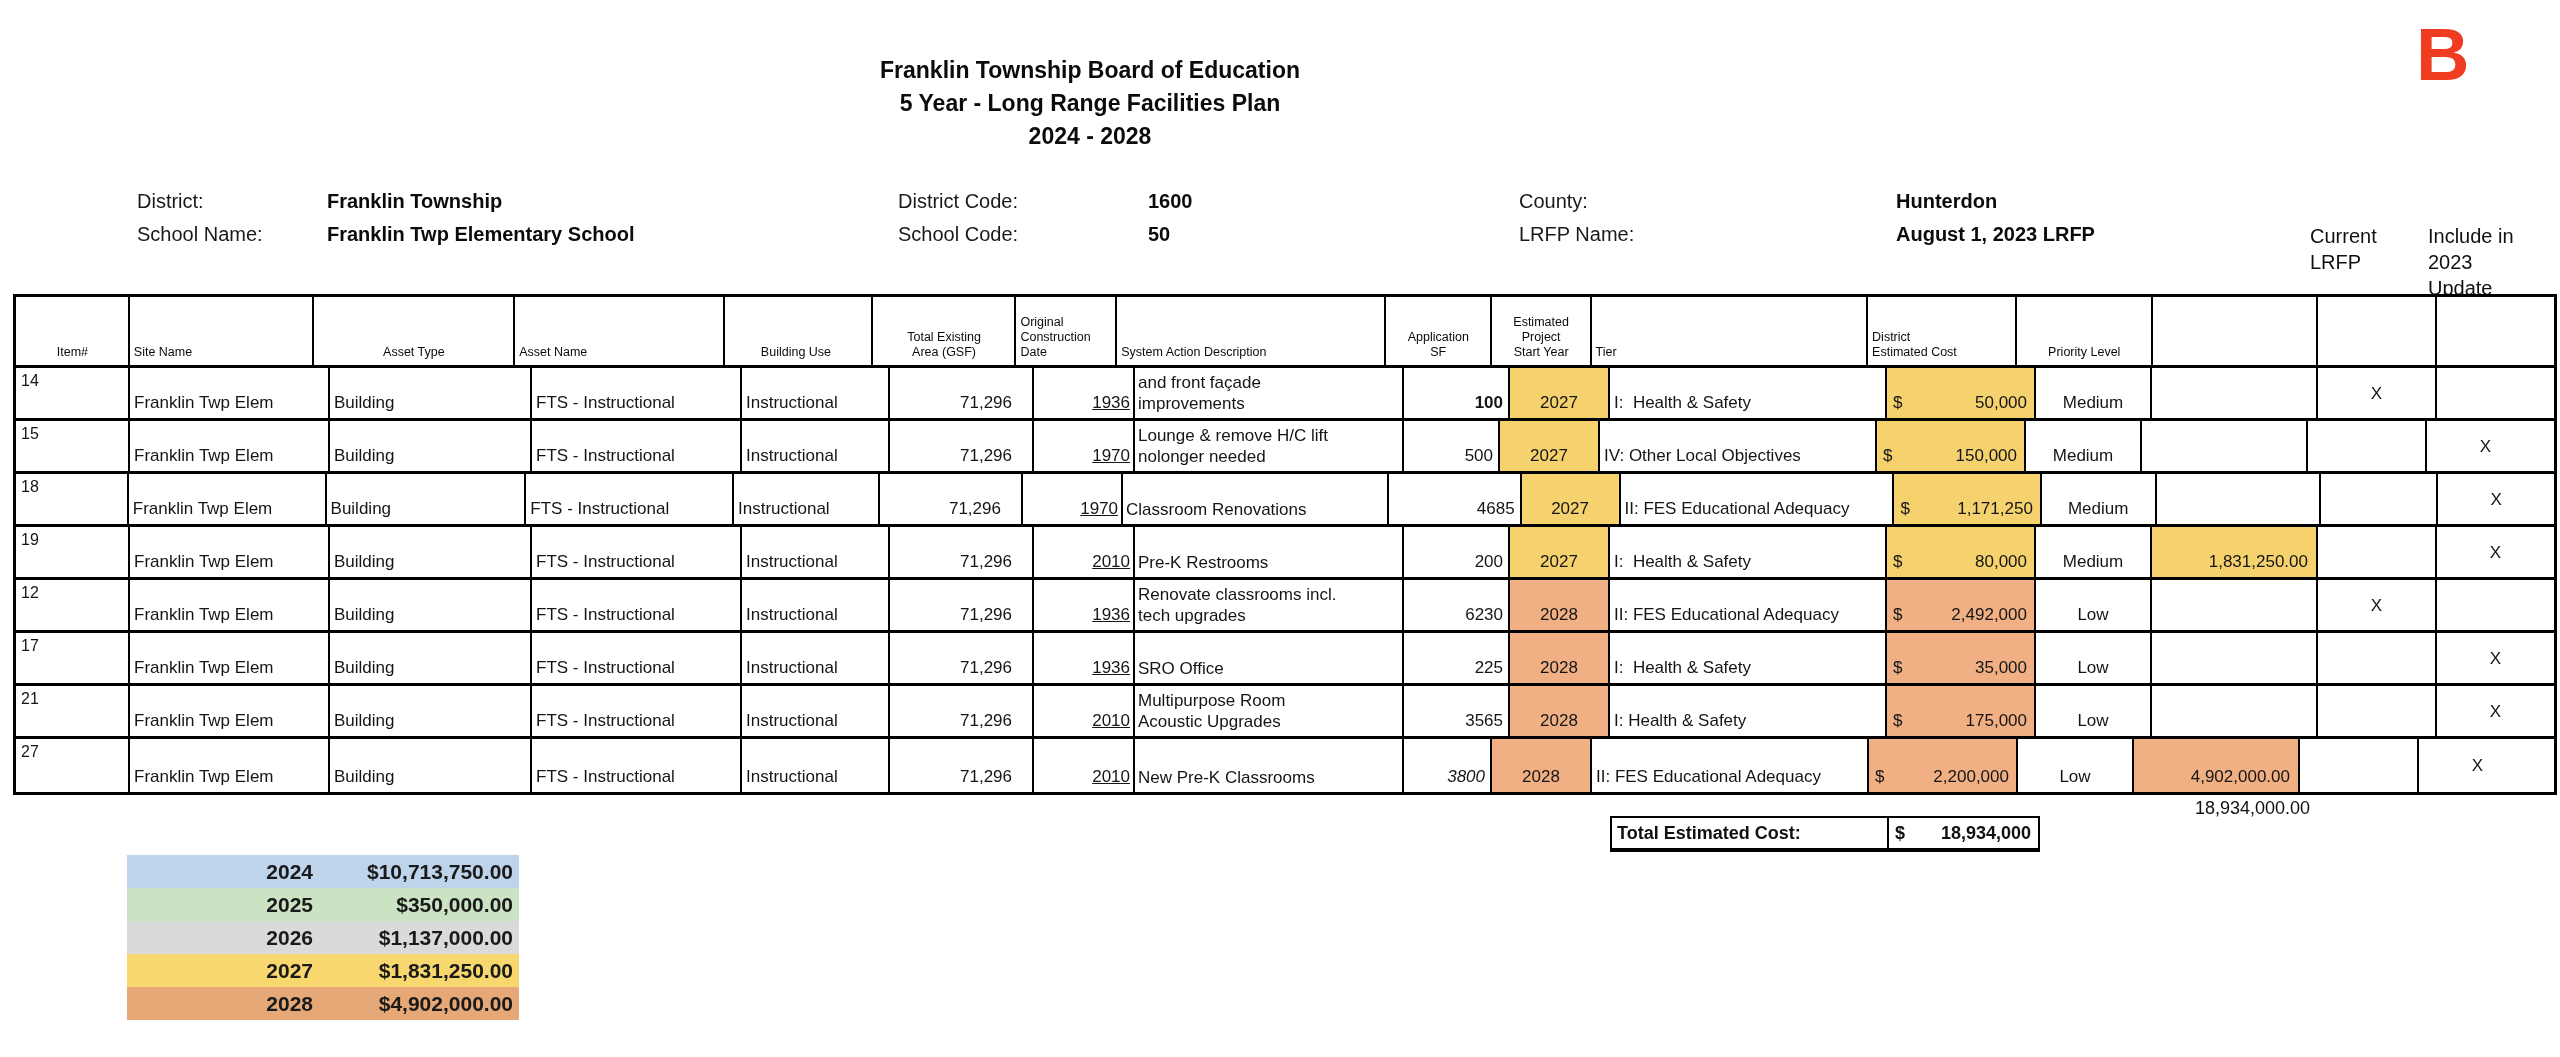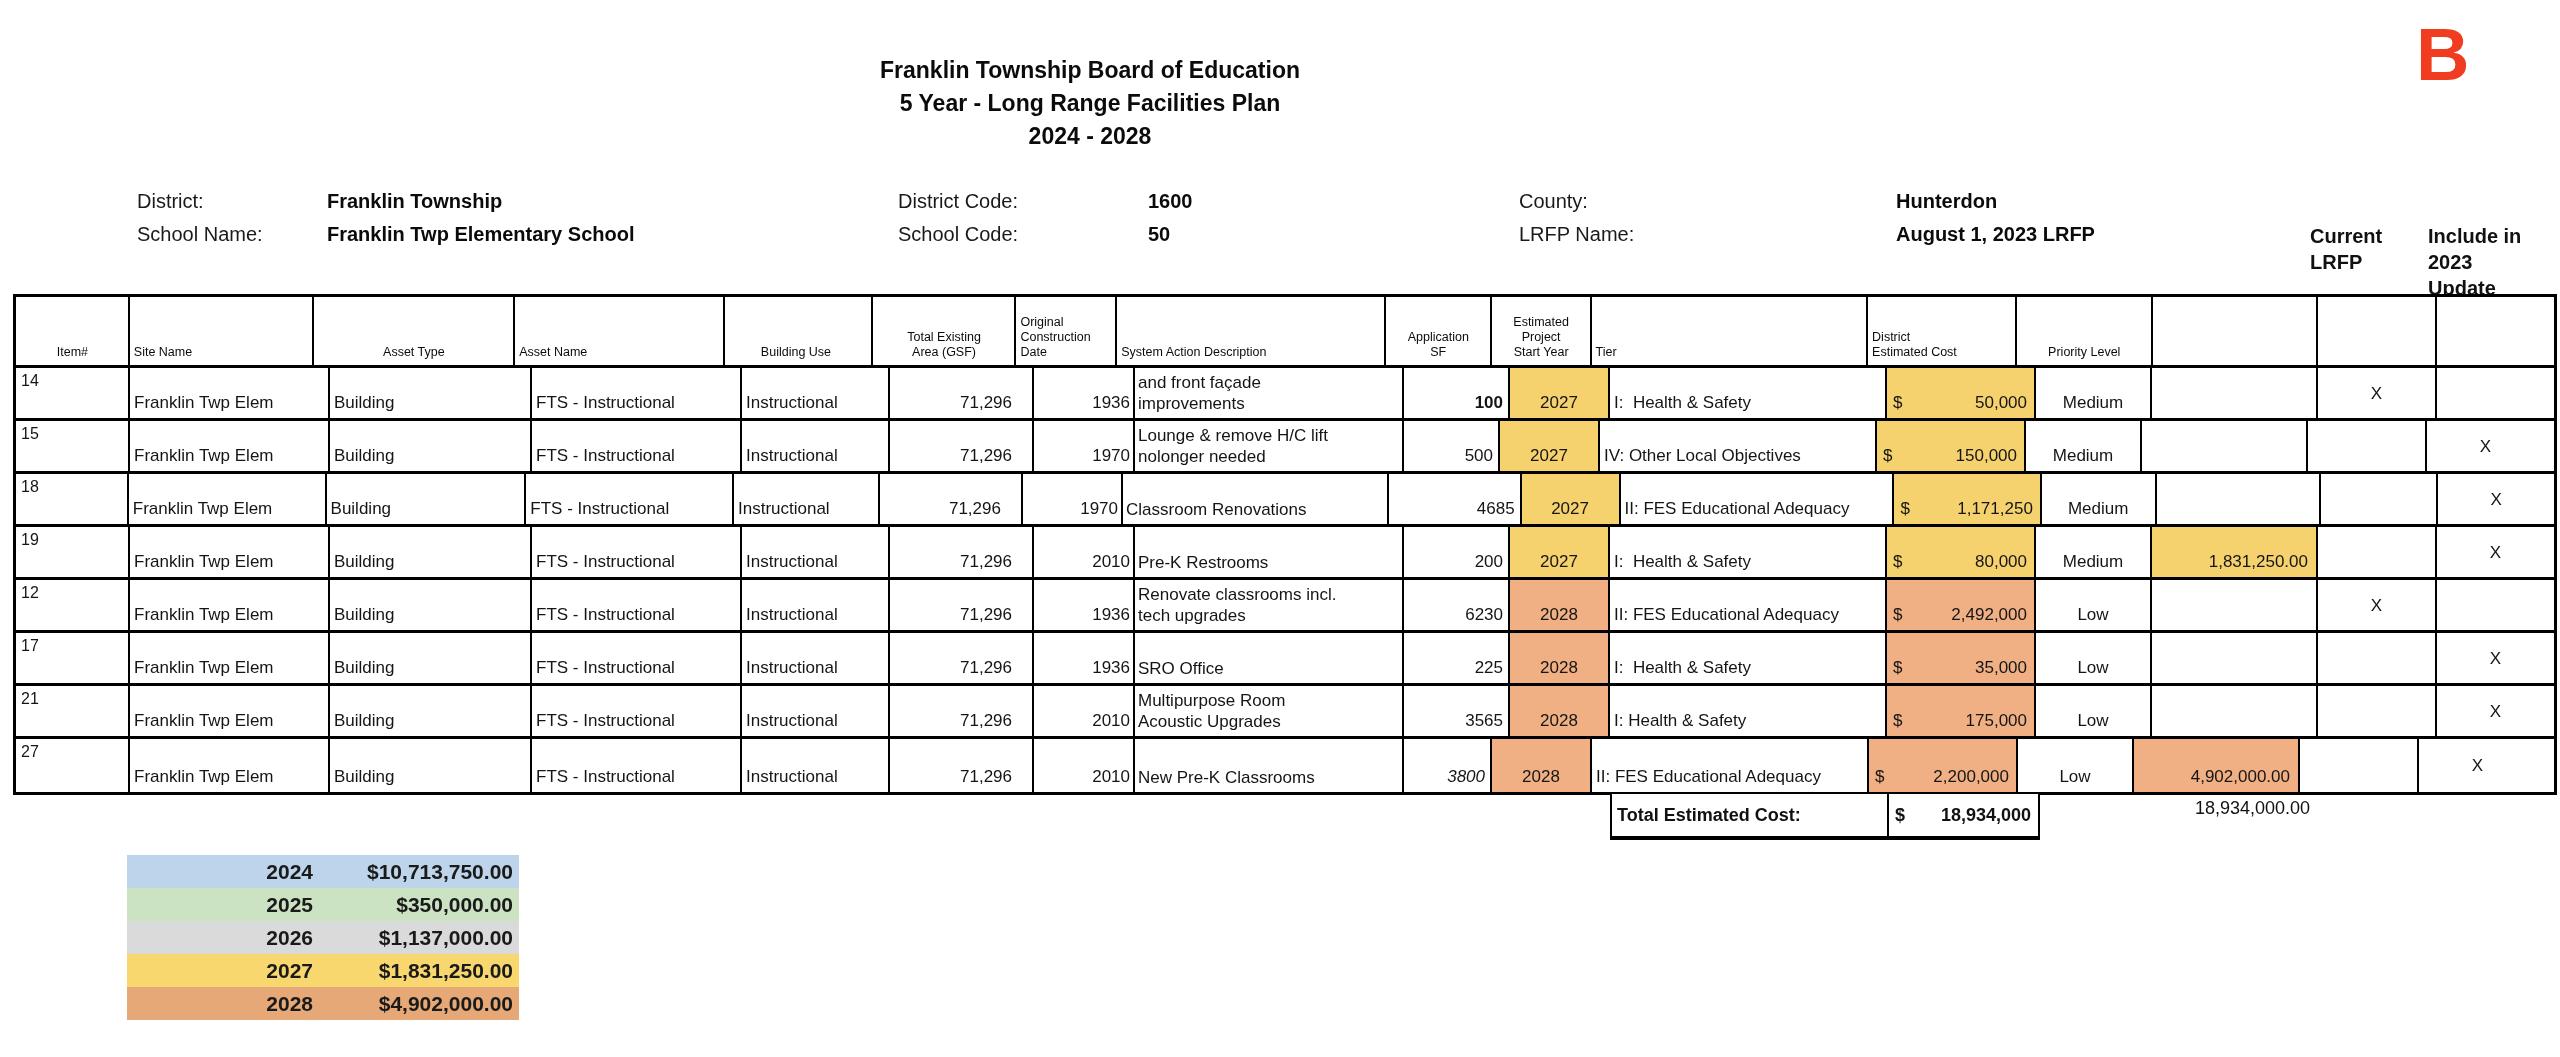--- a/index.html
+++ b/index.html
@@ -12,21 +12,21 @@
   
   .title-block { position:absolute; left:700px; top:54px; width:780px; text-align:center; }
   .title-line { font-size:23px; font-weight:bold; line-height:33px; color:#0b0b0b; }
   .corner-letter { position:absolute; left:2416px; top:18px; font-size:74px; font-weight:bold; line-height:74px; }
 
   .info-label { position:absolute; font-size:20px; color:#1a1a1a; white-space:nowrap; }
   .info-value { position:absolute; font-size:20px; font-weight:bold; color:#0b0b0b; white-space:nowrap; }
   .row1 { top:190px; } .row2 { top:223px; }
   .colA { left:137px; } .colB { left:327px; } .colC { left:898px; } .colD { left:1148px; }
   .colE { left:1519px; } .colF { left:1896px; }
-  .mini-head { position:absolute; top:223px; font-size:20px; font-weight:bold; line-height:26px; white-space:pre-line; }
+  .mini-head { position:absolute; top:223px; font-size:20px; font-weight:normal; line-height:26px; white-space:pre-line; }
   .mini-head.curr { left:2310px; width:115px; }
   .mini-head.incl { left:2428px; width:130px; }
 
   
   #facilities-table {
     position:absolute; left:13px; top:294px; width:2544px;
     border:3px solid #000; background:#fff;
   }
   .trow { display:flex; height:53px; border-bottom:3px solid #000; }
   .trow:last-child { border-bottom:none; }
@@ -37,33 +37,33 @@
   .tcell:last-child, .hcell:last-child { border-right:none; }
   .hcell {
     font-size:12.5px; line-height:15px; align-items:flex-end; padding:0 3px 5px 4px;
     white-space:pre-line; color:#0b0b0b;
   }
   .hc-center { justify-content:center; text-align:center; }
   .tcell { font-size:17px; line-height:21px; color:#151515; }
   .c0 { align-items:flex-start; padding:2px 0 0 5px; font-size:16px; }
   .c1,.c2,.c3,.c4 { align-items:flex-end; padding:0 2px 5px 4px; }
   .c5 { align-items:flex-end; justify-content:flex-end; padding:0 20px 5px 0; }
-  .c6 { align-items:flex-end; justify-content:flex-end; padding:0 3px 5px 16px; }
+  .c6 { align-items:flex-end; justify-content:flex-end; padding:0 3px 5px 16px;text-decoration:underline; }
   .c7 { align-items:flex-end; padding:0 2px 4px 3px; white-space:pre-line; }
   .c8 { align-items:flex-end; justify-content:flex-end; padding:0 5px 5px 0; }
   .c9 { align-items:flex-end; justify-content:center; padding-bottom:5px; }
   .c10 { align-items:flex-end; padding:0 2px 5px 4px; white-space:pre-wrap; }
   .c11 { align-items:flex-end; justify-content:space-between; padding:0 7px 5px 6px; }
   .c12 { align-items:flex-end; justify-content:center; padding-bottom:5px; }
   .c13 { align-items:flex-end; justify-content:flex-end; padding:0 8px 5px 0; }
   .c14,.c15 { align-items:center; justify-content:center; }
 
   
   #total-row {
-    position:absolute; left:1610px; top:792px; display:flex; height:48px;
+    position:absolute; left:1610px; top:816px; display:flex; height:36px;
     border:2px solid #000; border-bottom:4px solid #000; background:#fff;
   }
   .total-label-cell { width:277px; border-right:2px solid #000; display:flex; align-items:center;
     padding-left:5px; font-size:18px; font-weight:bold; }
   .total-value-cell { width:149px; display:flex; align-items:center; justify-content:space-between;
     padding:0 7px 0 6px; font-size:18px; font-weight:bold; }
   #total-plain {
     position:absolute; left:2040px; top:798px; width:270px; text-align:right; font-size:18px;
   }
 

